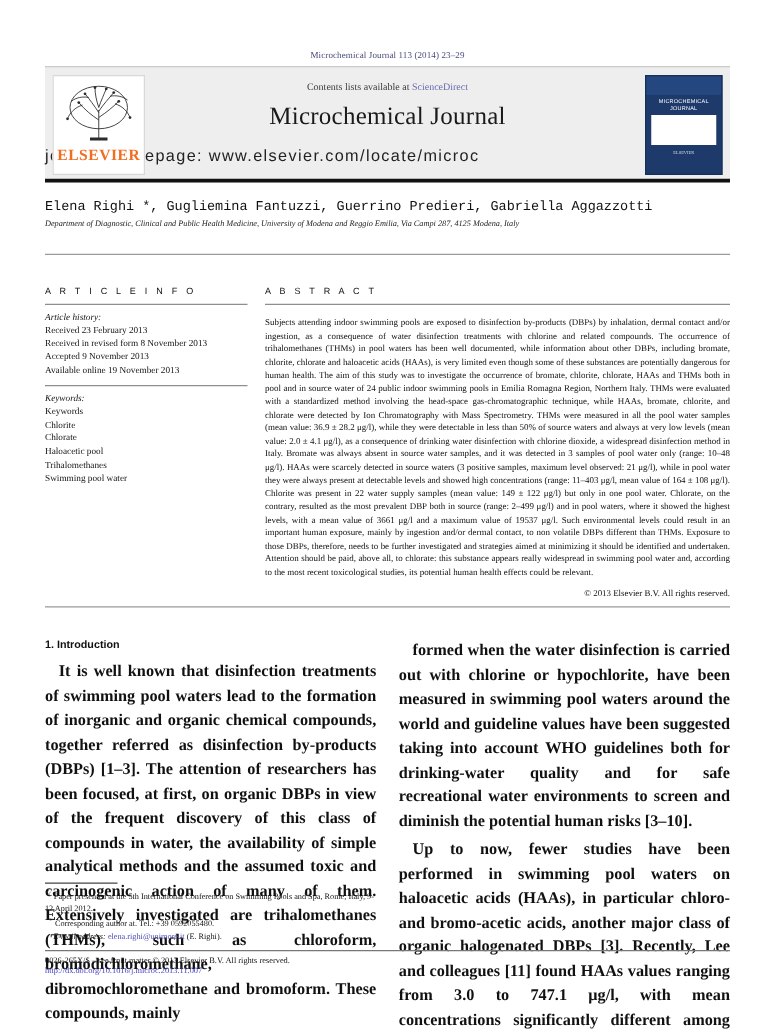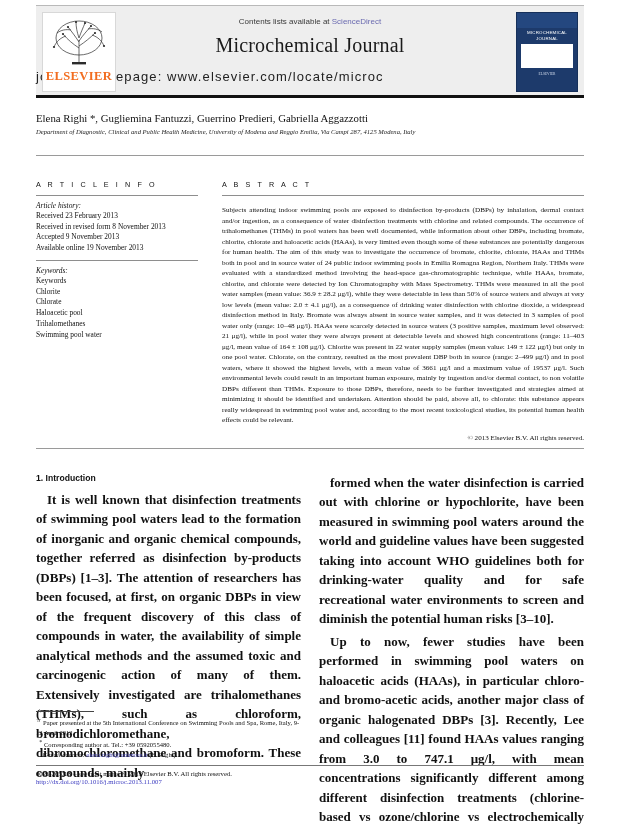--- a/index.html
+++ b/index.html
@@ -32,21 +32,21 @@
     background: #eeeeee;
     position: relative;
     height: 92px;
     border-bottom: 3px solid #111;
   }
   .contents-line {
     text-align: center;
     font-size: 8px;
     padding-top: 11px;
     color: #3a3a3a;
-    font-family: Liberation Sans, sans-serif;
+    font-family: Liberation Serif, serif;
   }
   .contents-line .sd { color: #6a6ab0; }
   .journal-name {
     text-align: center;
     font-size: 20px;
     font-family: "Liberation Serif", serif;
     margin-top: 8px;
     color: #1a1a1a;
     letter-spacing: .2px;
   }
@@ -114,36 +114,36 @@
     width: 9px; height: 4.5px;
     border-left: 2.2px solid #d0202a; border-bottom: 2.2px solid #d0202a;
     transform: rotate(-45deg);
   }
   .cm-label { font-size: 5px; color: #333; margin-top: 1.5px; font-family: "Liberation Sans", sans-serif; letter-spacing:.2px;}
 
   
   .authors {
     margin: 14px 36px 0 36px;
     font-size: 10.8px;
-    font-family: Liberation Serif, serif;
+    font-family: Liberation Mono, monospace;
     color: #111;
   }
   .affiliation {
     margin: 4px 36px 0 36px;
     font-size: 6.6px;
     font-style: italic;
     color: #222;
     font-family: "Liberation Serif", serif;
   }
 
   
   .infozone { margin: 20px 36px 0 36px; position: relative; }
   .infozone-rule-top { border-top: 1px solid #9a9a9a; }
   .infozone-rule-bottom { border-top: 1px solid #9a9a9a; margin-top: 6px; }
-  .cols { display: flex; gap: 24px; padding-top: 24px; }
+  .cols { display: flex; gap: 14px; padding-top: 24px; }
   .col-info { width: 162px; flex: none; }
   .col-abs { flex: 1; }
   .sec-head {
     font-family: "Liberation Sans", sans-serif;
     font-size: 7.2px;
     letter-spacing: 2.6px;
     color: #111;
     font-weight: 400;
   }
   .inner-rule { border-top: 1px solid #8e8e8e; margin: 6px 0 5px 0; }
@@ -232,20 +232,21 @@
     color: #0d0d0d;
     letter-spacing: -0.5px;
     background: #ffffff;
   }
 </style>
 </head>
 <body>
 
 <div class="page">
 
+  <div class="runninghead">Microchemical Journal 113 (2014) 23–29</div>
   <div class="rule-thin"></div>
 
   <div class="masthead">
 
     <div class="elsevier-logo">
       <svg class="elsevier-tree" viewBox="0 0 66 54">
         <rect x="0" y="0" width="66" height="54" fill="#ffffff"></rect>
         <g stroke="#2b2b2b" stroke-width="0.7" fill="none">
           <path d="M33 50 L33 26"></path>
           <path d="M33 34 C27 30, 22 26, 17 20"></path>

